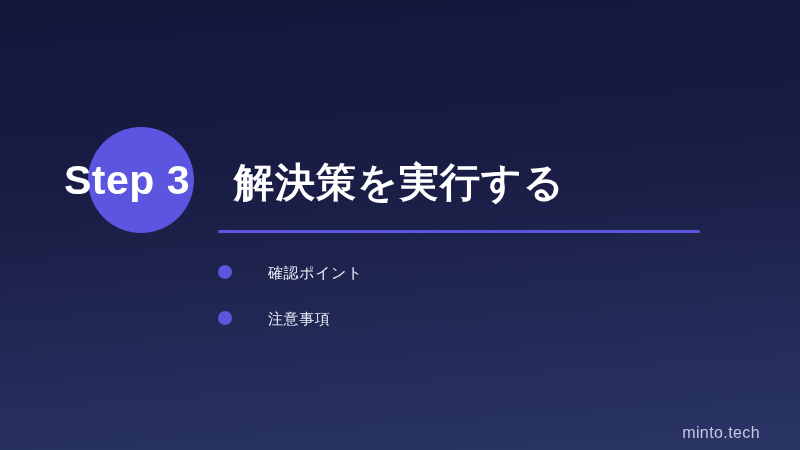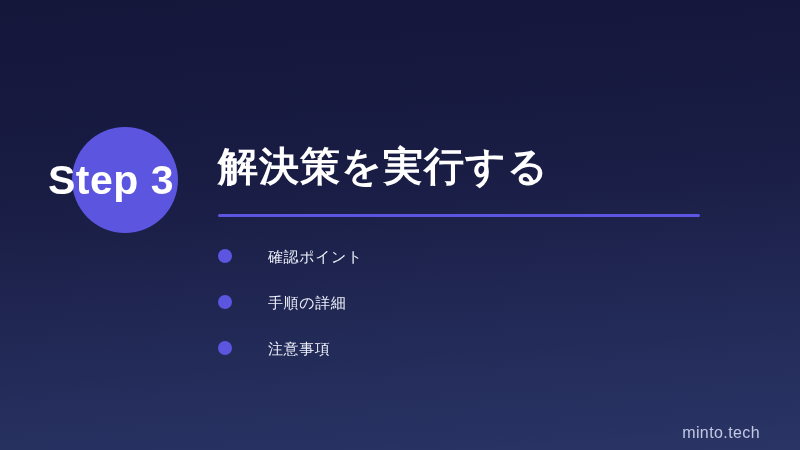--- a/index.html
+++ b/index.html
@@ -15,21 +15,21 @@
     position: relative;
     width: 800px;
     height: 450px;
     overflow: hidden;
     background: linear-gradient(176deg, #14163a 0%, #191c43 38%, #222a57 72%, #2a3566 100%);
   }
 
   
   .step-badge {
     position: absolute;
-    left: 0;
+    left: 16px;
     top: 127px;
     width: 210px;
     height: 106px;
   }
   .step-circle {
     position: absolute;
     left: 72px;
     top: 0;
     width: 106px;
     height: 106px;
@@ -60,21 +60,21 @@
     left: 218px;
     top: 140px;
     width: 500px;
   }
   .slide-title {
     color: #ffffff;
     font-size: 40px;
     font-weight: bold;
     line-height: 52px;
     letter-spacing: 1px;
-    margin: 0;
+    margin: 16px;
     white-space: nowrap;
   }
   .divider {
     margin-top: 22px;
     width: 482px;
     height: 3px;
     background: #5b55e0;
     border-radius: 2px;
   }
 
@@ -131,24 +131,20 @@
 
     <div class="divider"></div>
 
     <ul class="bullet-list">
       <li class="bullet-item">
         <span class="bullet-dot"></span>
         <span class="bullet-text">確認ポイント</span>
       </li>
       <li class="bullet-item">
         <span class="bullet-dot"></span>
-        <span class="bullet-text">手順の詳細</span>
-      </li>
-      <li class="bullet-item">
-        <span class="bullet-dot"></span>
         <span class="bullet-text">注意事項</span>
       </li>
     </ul>
   </div>
 
   <div class="footer-brand">minto.tech</div>
 
 </div>
 
 </body></html>

